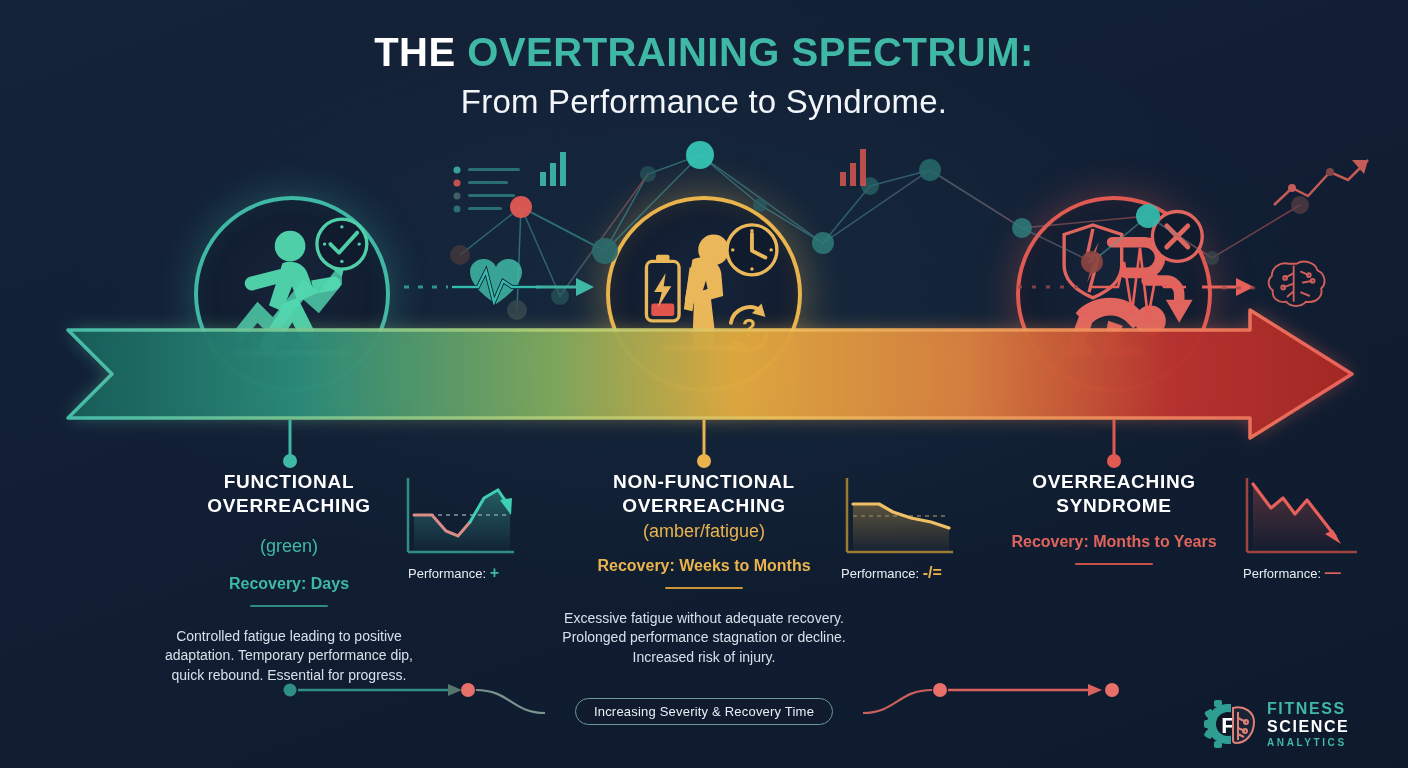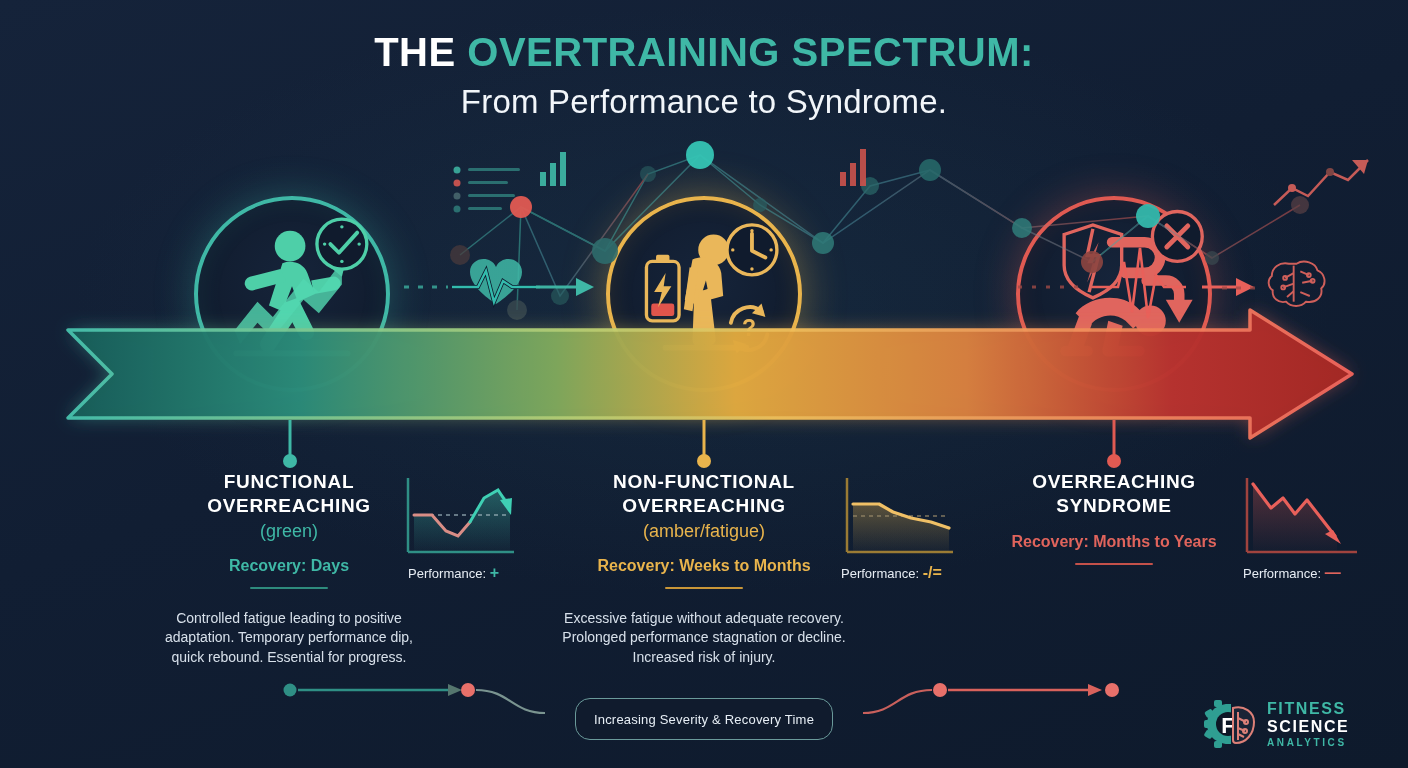--- a/index.html
+++ b/index.html
@@ -121,21 +121,21 @@
   .panel-desc {
     font-size: 14px;
     color: #d7e0ea;
     text-align: center;
     line-height: 1.42;
     margin: 20px 0 0 0;
   }
   .p1 { left: 150px; width: 278px; }
   .p2 { left: 559px; width: 290px; }
   .p3 { left: 970px; width: 288px; }
-  .c-green { color: #3fb8a6; }
+  .c-green { color: #3fb8a6; margin-top: 18px; }
   .c-amber { color: #e9b44c; }
   .c-red   { color: #e0645c; }
   .bg-green { background: #2e8b7d; }
   .bg-amber { background: #c99638; }
   .bg-red   { background: #c4514a; }
   .spark-label {
     position: absolute;
     font-size: 13px;
     color: #e7edf4;
     white-space: nowrap;
@@ -144,21 +144,21 @@
   .sl1 { left: 408px; top: 564px; }
   .sl2 { left: 841px; top: 564px; }
   .sl3 { left: 1243px; top: 564px; }
 
   
   .footer-pill {
     position: absolute;
     left: 575px;
     top: 698px;
     width: 258px;
-    height: 42px;
+    height: 27px;
     box-sizing: border-box;
     border-radius: 15px;
     border: 1.5px solid #6a9a9a;
     display: flex;
     align-items: center;
     justify-content: center;
     font-size: 13px;
     color: #e7eef5;
     background: rgba(16,27,45,0.85);
     letter-spacing: 0.2px;

